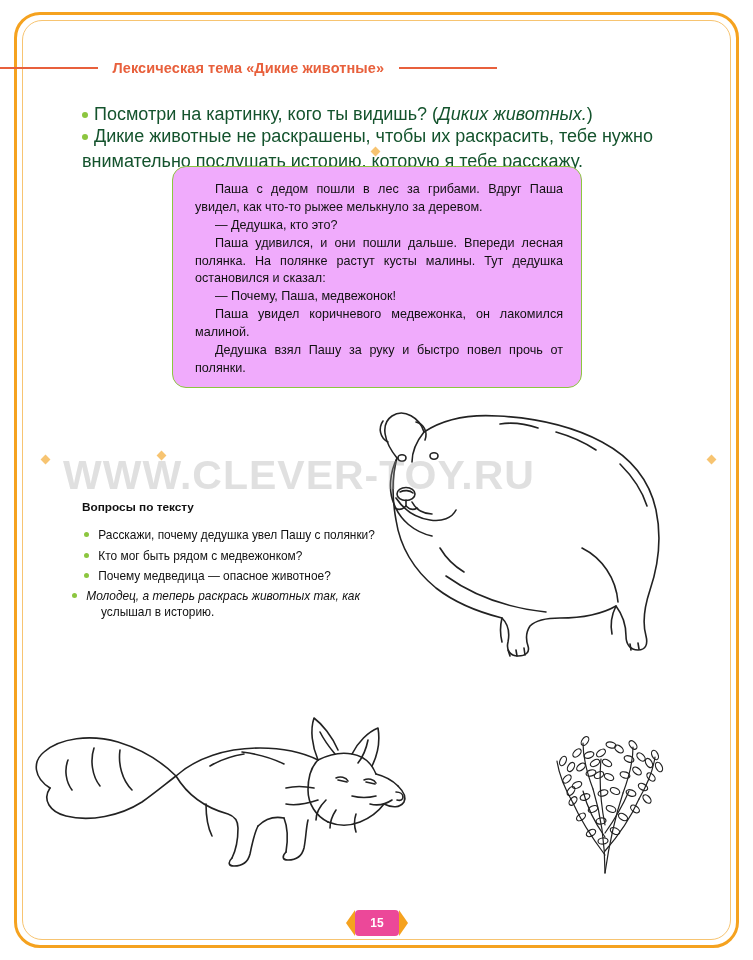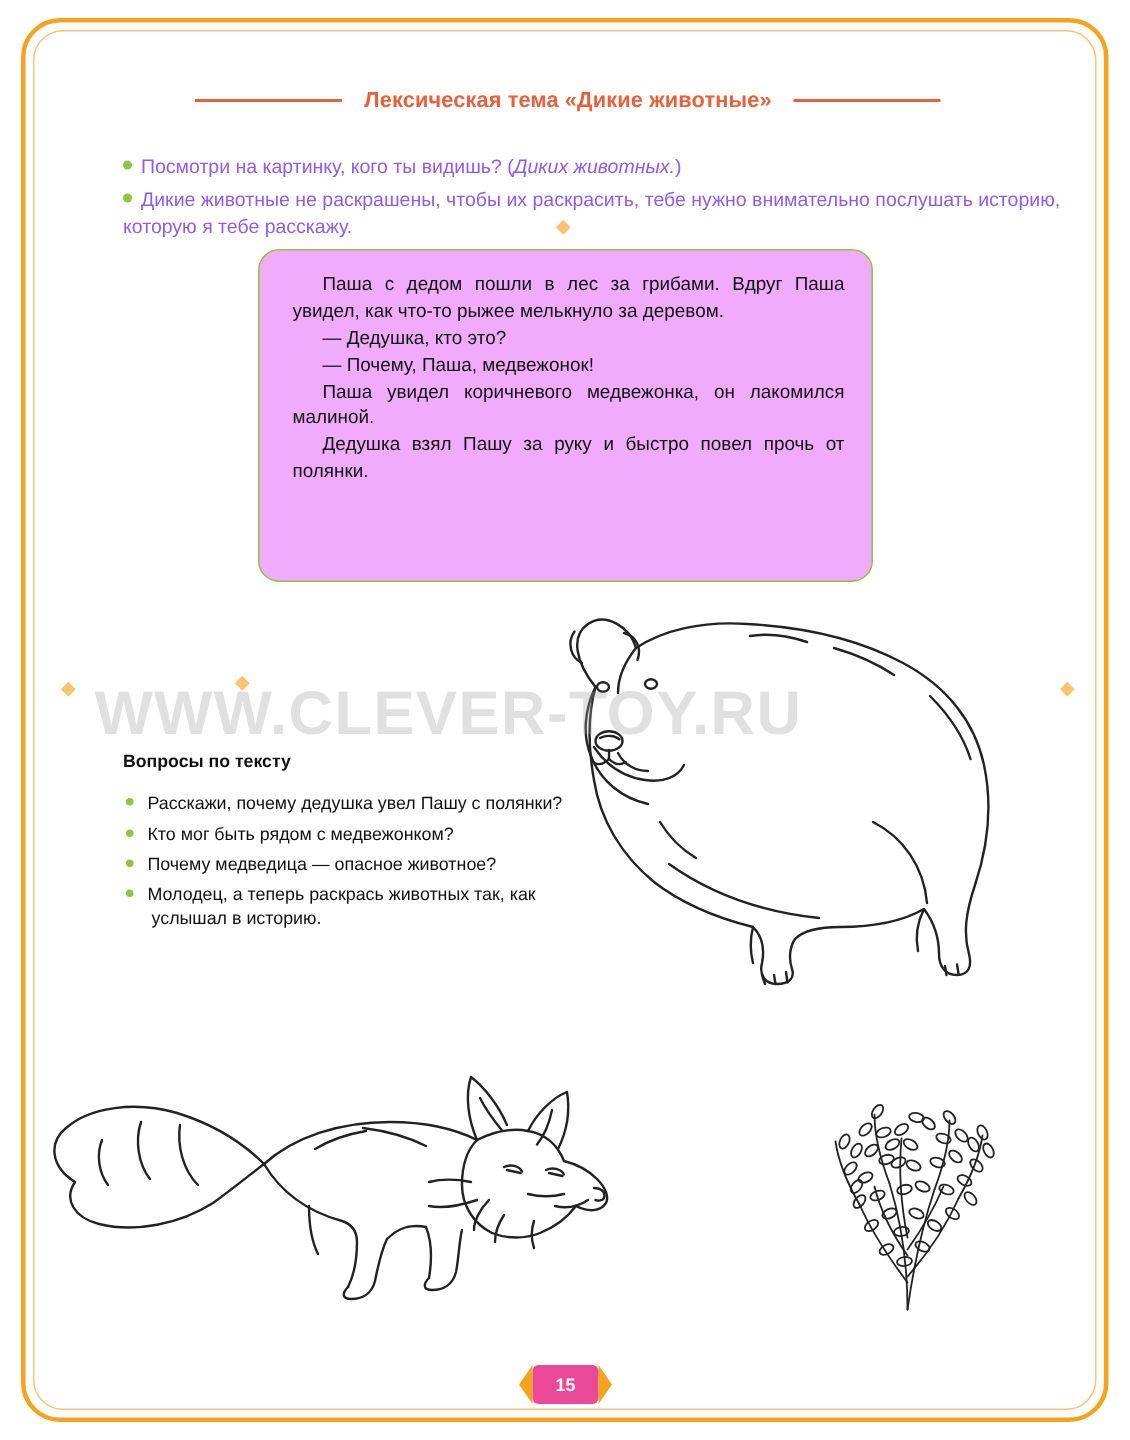--- a/index.html
+++ b/index.html
@@ -40,21 +40,21 @@
     border: 1px solid #f7c471;
     border-radius: 20px;
     box-sizing: border-box;
   }
 
   
   #title-wrap {
     position: absolute;
     left: 0; top: 58px;
     width: 627px;
-    text-align: right;
+    text-align: left;
   }
   .title-rule {
     display: inline-block;
     vertical-align: middle;
     width: 98px;
     height: 2px;
     background: #e8603c;
   }
   #title-text {
     display: inline-block;
@@ -62,22 +62,22 @@
     font-size: 14.5px;
     font-weight: bold;
     color: #e8603c;
     padding: 0 10px;
     letter-spacing: 0.1px;
   }
 
   
   .bullet-row {
     position: absolute;
-    font-size: 13px;
-    color: #8b5cf6;
+    font-size: 18px;
+    color: #14532d;
     line-height: 1.38;
   }
   .dot {
     display: inline-block;
     width: 6px; height: 6px;
     border-radius: 50%;
     background: #8cc63f;
     margin-right: 6px;
     vertical-align: 2px;
   }
@@ -125,21 +125,21 @@
   }
   .q-row {
     position: absolute;
     font-size: 11.9px;
     color: #111;
     line-height: 1.3;
   }
   #q1 { left: 84px; top: 528px; width: 330px; }
   #q2 { left: 84px; top: 549px; width: 330px; }
   #q3 { left: 84px; top: 569px; width: 330px; }
-  #q4 { left: 84px; top: 589px; width: 300px; }
+  #q4 { left: 72px; top: 589px; width: 300px; font-style: italic; }
   #q4b { left: 101px; top: 605px; width: 300px; }
 
   
   #watermark {
     position: absolute;
     left: 0;
     top: 452px;
     width: 598px;
     text-align: center;
     font-size: 41px;
@@ -230,20 +230,21 @@
   </div>
 
   <div class="bullet-row" id="intro-2">
     <span class="dot"></span><span>Дикие животные не раскрашены, чтобы их раскрасить, тебе нужно внимательно послушать историю, которую я тебе расскажу.</span>
   </div>
 
   <div id="story-box">
     <div id="story-text">
       <p>Паша с дедом пошли в лес за грибами. Вдруг Паша увидел, как что-то рыжее мелькнуло за деревом.</p>
       <p>— Дедушка, кто это?</p>
+      <p>Паша удивился, и они пошли дальше. Впереди лесная полянка. На полянке растут кусты малины. Тут дедушка остановился и сказал:</p>
       <p>— Почему, Паша, медвежонок!</p>
       <p>Паша увидел коричневого медвежонка, он лакомился малиной.</p>
       <p>Дедушка взял Пашу за руку и быстро повел прочь от полянки.</p>
     </div>
   </div>
 
   <svg class="art" id="bear-art" width="370" height="290" viewBox="0 0 370 290">
     <g fill="none" stroke="#222" stroke-width="1.6" stroke-linecap="round" stroke-linejoin="round">
 
       <path d="M47 60 C34 44 30 26 42 18 C54 10 70 20 74 34

